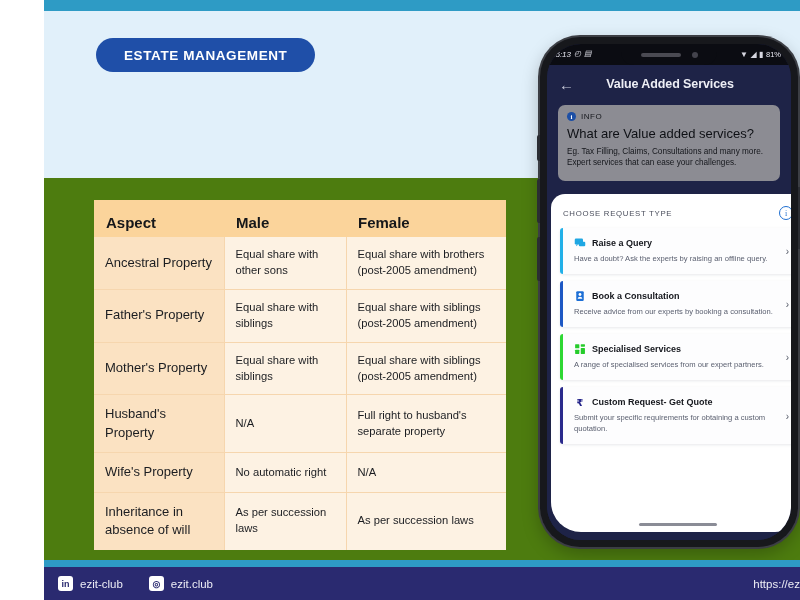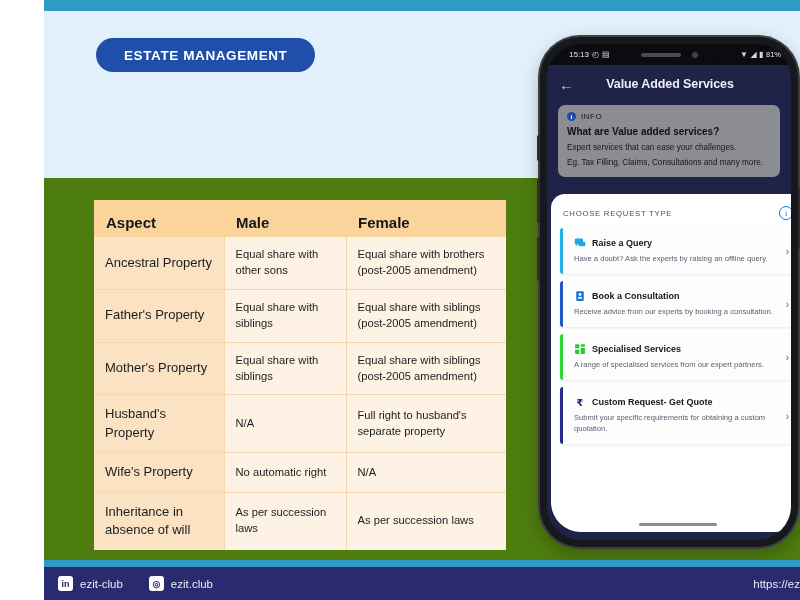--- a/index.html
+++ b/index.html
@@ -150,22 +150,23 @@
     left: 0; top: 0;
     width: 244px; height: 21px;
     background: #0B0C12;
     display: flex;
     align-items: center;
     color: #E9E9F2;
     font-size: 8px;
     z-index: 6;
   }
   .status-left {
-    display: flex; align-items: flex-end; gap: 3px;
-    padding-left: 22px;
+    display: flex; align-items: flex-start; gap: 3px;
+    padding-left: 4px;
+    font-style: italic;
   }
   .status-right {
     margin-left: auto;
     display: flex; align-items: center; gap: 2.5px;
     padding-right: 10px;
     font-size: 7.5px;
   }
   .sb-ico { font-size: 8px; line-height: 1; opacity: .92; }
   .notch {
     position: absolute;
@@ -233,21 +234,21 @@
     width: 9px; height: 9px;
     border-radius: 50%;
     background: #1D4FA5;
     color: #fff;
     font-size: 7px;
     font-weight: bold;
     display: flex; align-items: center; justify-content: center;
     font-family: "Liberation Serif", serif;
   }
   .info-label { font-size: 8px; letter-spacing: .5px; color: #15171C; }
-  .info-q { font-size: 10px; font-weight: bold; margin-bottom: 5px; color: #0E1015; }
+  .info-q { font-size: 13px; font-weight: normal; margin-bottom: 5px; color: #0E1015; }
   .info-p { font-size: 8.2px; line-height: 1.35; margin-bottom: 4px; color: #15171C; }
   .info-p.last { margin-bottom: 0; }
 
   .sheet {
     position: absolute;
     left: 4px; bottom: 8px;
     width: 254px;
     height: 338px;
     background: #FFFFFF;
     border-radius: 14px 14px 30px 30px;
@@ -452,22 +453,22 @@
             <span class="back-arrow">←</span>
             <span class="app-title">Value Added Services</span>
           </div>
 
           <div class="info-card">
             <div class="info-head">
               <span class="info-dot">i</span>
               <span class="info-label">INFO</span>
             </div>
             <div class="info-q">What are Value added services?</div>
+            <div class="info-p last">Eg. Tax Filling, Claims, Consultations and many more.</div>
             <div class="info-p">Expert services that can ease your challenges.</div>
-            <div class="info-p last">Eg. Tax Filling, Claims, Consultations and many more.</div>
           </div>
 
           <div class="sheet">
             <div class="sheet-head">
               <span class="sheet-title">CHOOSE REQUEST TYPE</span>
               <span class="info-circle">i</span>
             </div>
 
             <div class="opt">
               <span class="stripe" style="background:#22B0E8"></span>

